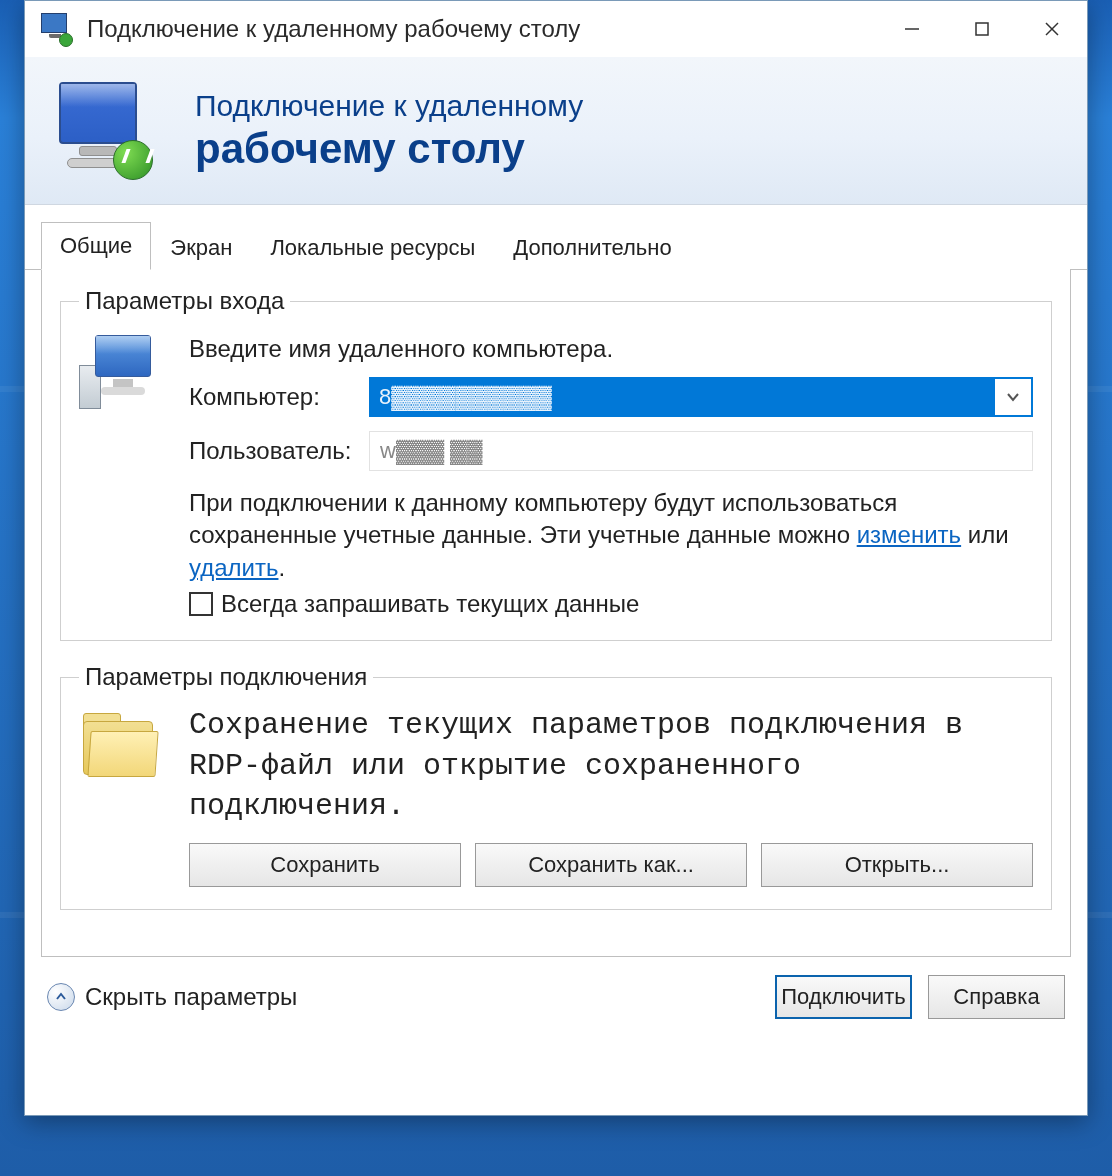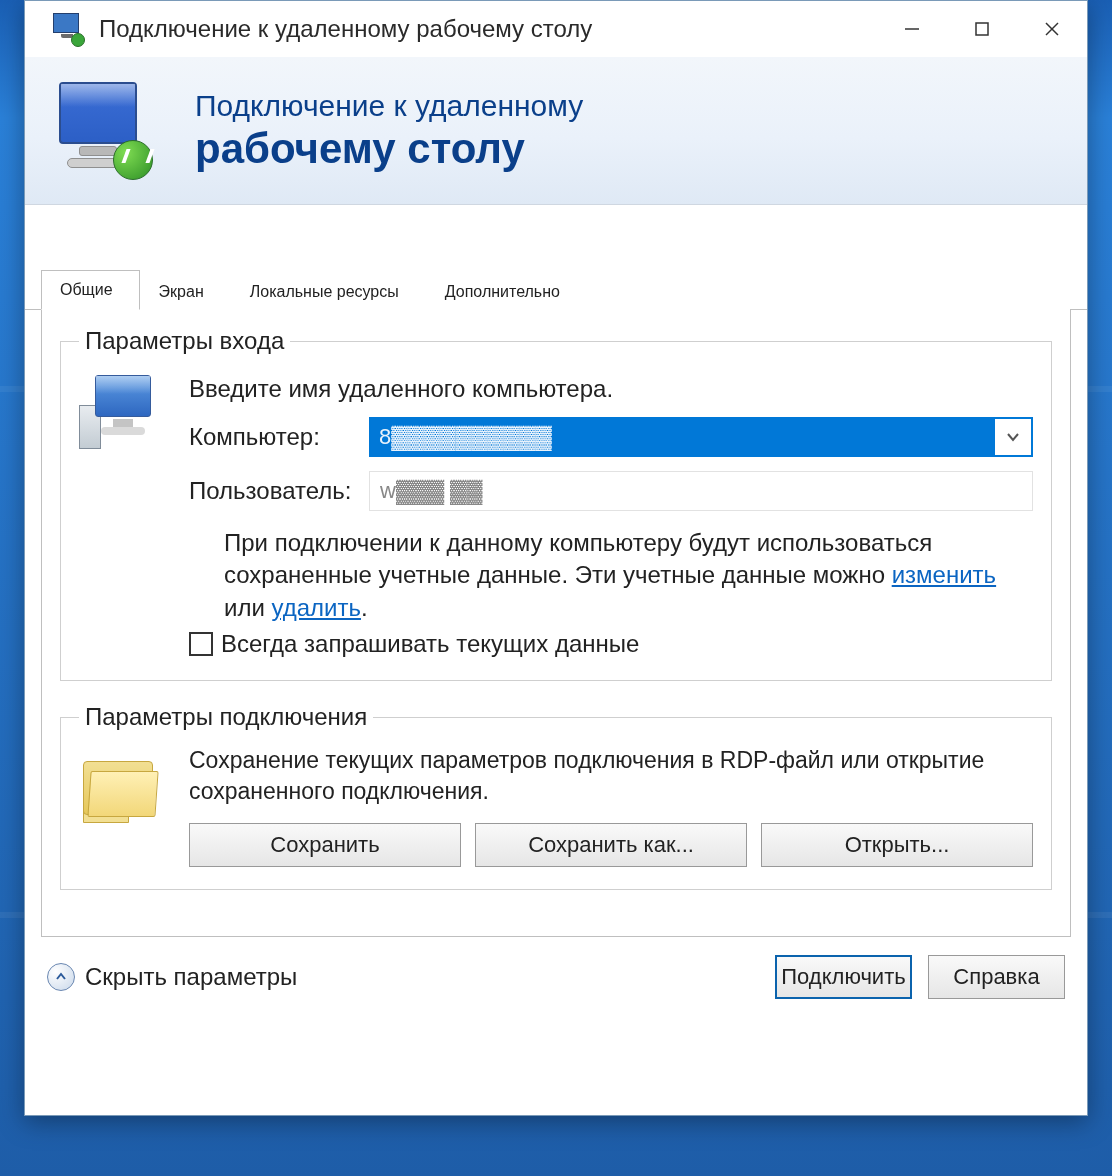--- a/index.html
+++ b/index.html
@@ -25,21 +25,21 @@
     height: 1116px;
     background: #ffffff;
     border: 1px solid #7a9ab8;
     box-shadow: 0 6px 24px rgba(0,0,0,0.35);
   }
   
   .titlebar {
     height: 56px;
     background: #ffffff;
     display: flex; align-items: center;
-    padding-left: 24px;
+    padding-left: 12px;
   }
   .title-icon {
     width: 40px; height: 40px; position:relative; margin-right:10px;
   }
   .title-icon .monitor {
     position:absolute; left:4px; top:4px; width:26px; height:20px; background:#3b78c5; border:1px solid #243f6d;
   }
   .title-icon .monitor::after{
     content:""; position:absolute; left:7px; bottom:-6px; width:12px; height:4px; background:#6b6b6b; border-radius:0 0 2px 2px;
   }
@@ -99,27 +99,26 @@
 
   
   .tabstrip {
     display:flex; align-items:flex-end;
     padding: 16px 16px 0 16px;
     background:#fff;
     border-bottom:1px solid #bfbfbf;
     margin-bottom:-1px;
   }
   .tab {
-    padding:10px 26px 10px 18px;
-    font-size:16px; color:#222;
+    padding:10px 18px 10px 18px;
+    font-size:22px; color:#222;
     border:1px solid transparent;
     cursor:pointer;
     position:relative; top:1px;
     background:#fff;
-    margin-top:48px;
   }
   .tab.active {
     border:1px solid #bfbfbf;
     border-bottom:1px solid #fff;
     background:#ffffff;
   }
   .tab:not(.active) { padding-top:12px; padding-bottom:8px; }
 
   .tabpanel {
     margin: 0 16px;
@@ -166,21 +165,21 @@
   }
   .combo .caret {
     width:36px; height:100%; display:flex; align-items:center; justify-content:center; cursor:pointer;
   }
   .combo .caret svg{ stroke:#555; stroke-width:2; fill:none; }
   .userbox {
     flex:1; height:40px; border:1px solid #e2e2e2;
     display:flex; align-items:center; padding:0 10px; color:#888; font-size:22px; background:#fff;
   }
 
-  .note { font-size:24px; line-height:1.35; margin-top:16px;margin-left:35px; }
+  .note { font-size:24px; line-height:1.35; margin-top:16px; }
   a.link { color:#0b65c2; text-decoration:underline; cursor:pointer; }
 
   .chkrow { display:flex; align-items:center; margin-top:6px; font-size:24px; }
   .chkbox {
     width:24px; height:24px; border:2px solid #333; margin-right:8px; background:#fff; cursor:pointer;
   }
 
   .folder-icon {
     width:90px; height:76px; position:relative; margin-top:6px;
   }
@@ -323,21 +322,21 @@
       <legend>Параметры подключения</legend>
       <div class="group-body">
         <div class="group-icon">
           <div class="folder-icon">
             <div class="tab"></div>
               <div class="back"></div>
               <div class="front"></div>
           </div>
         </div>
         <div class="group-content">
-          <div style="font-size:23px;line-height:1.35;">Сохранение текущих параметров подключения в RDP-файл или открытие сохраненного подключения.</div>
+          <div style="font-size:30px;line-height:1.35;font-family:Liberation Mono, monospace;">Сохранение текущих параметров подключения в RDP-файл или открытие сохраненного подключения.</div>
           <div class="btnrow">
             <div class="btn">Сохранить</div>
             <div class="btn">Сохранить как...</div>
             <div class="btn">Открыть...</div>
           </div>
         </div>
       </div>
     </fieldset>
 
   </div>

